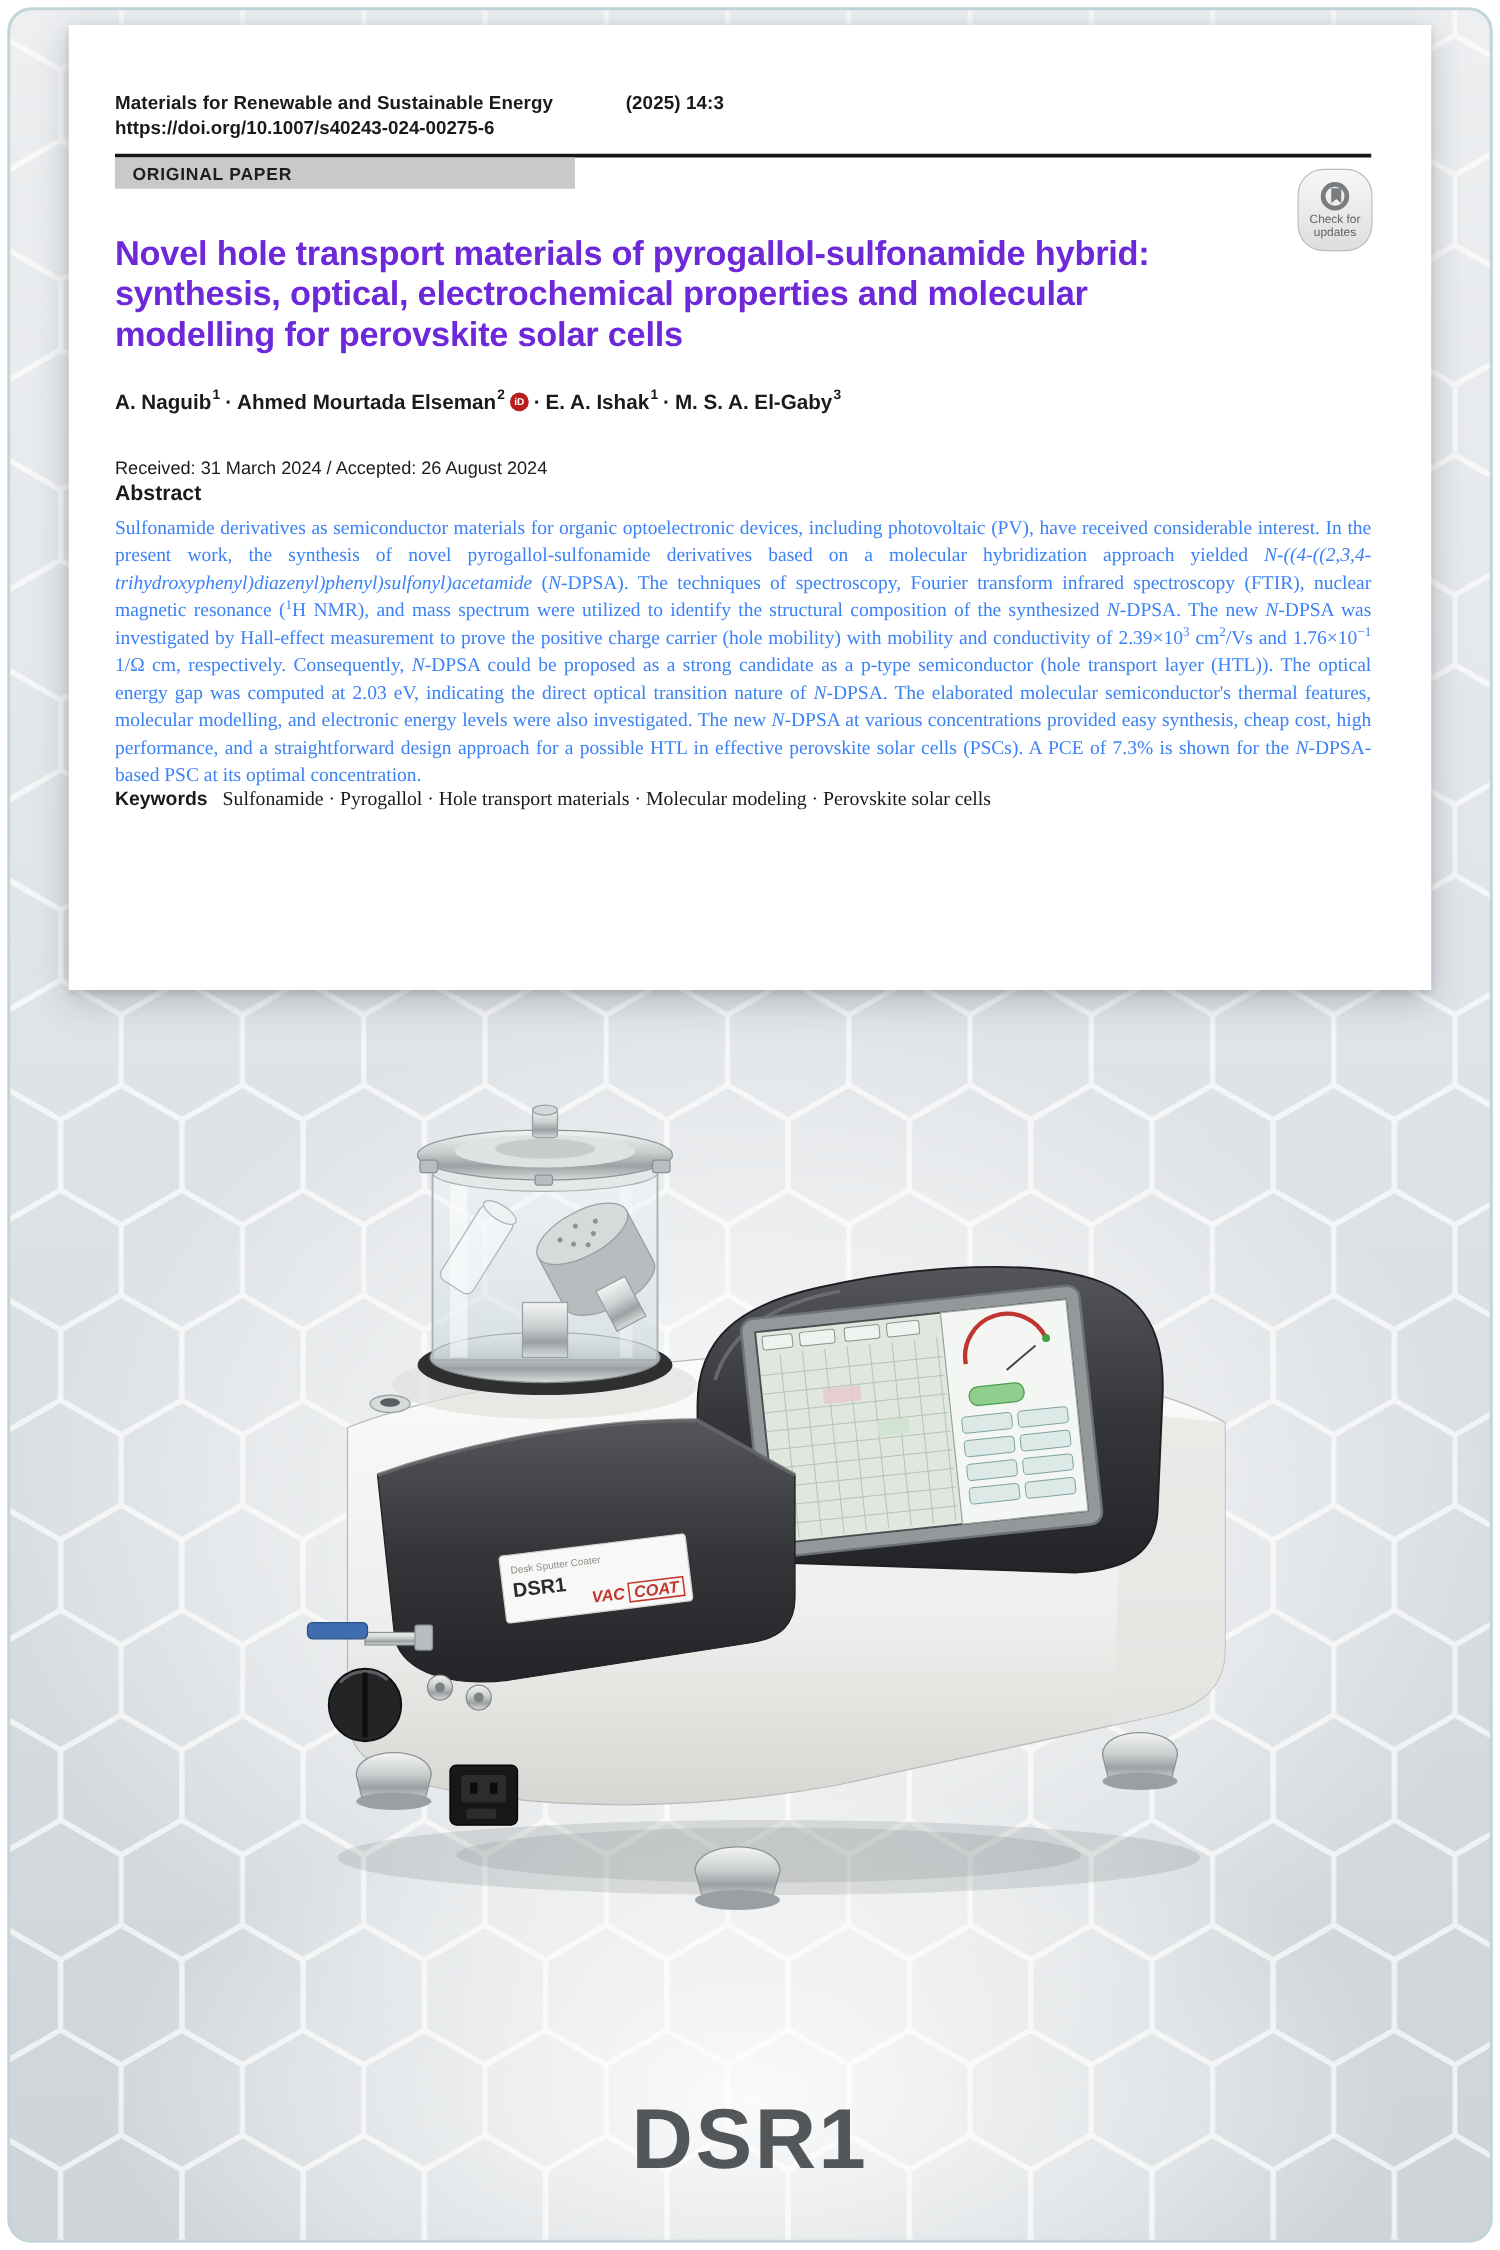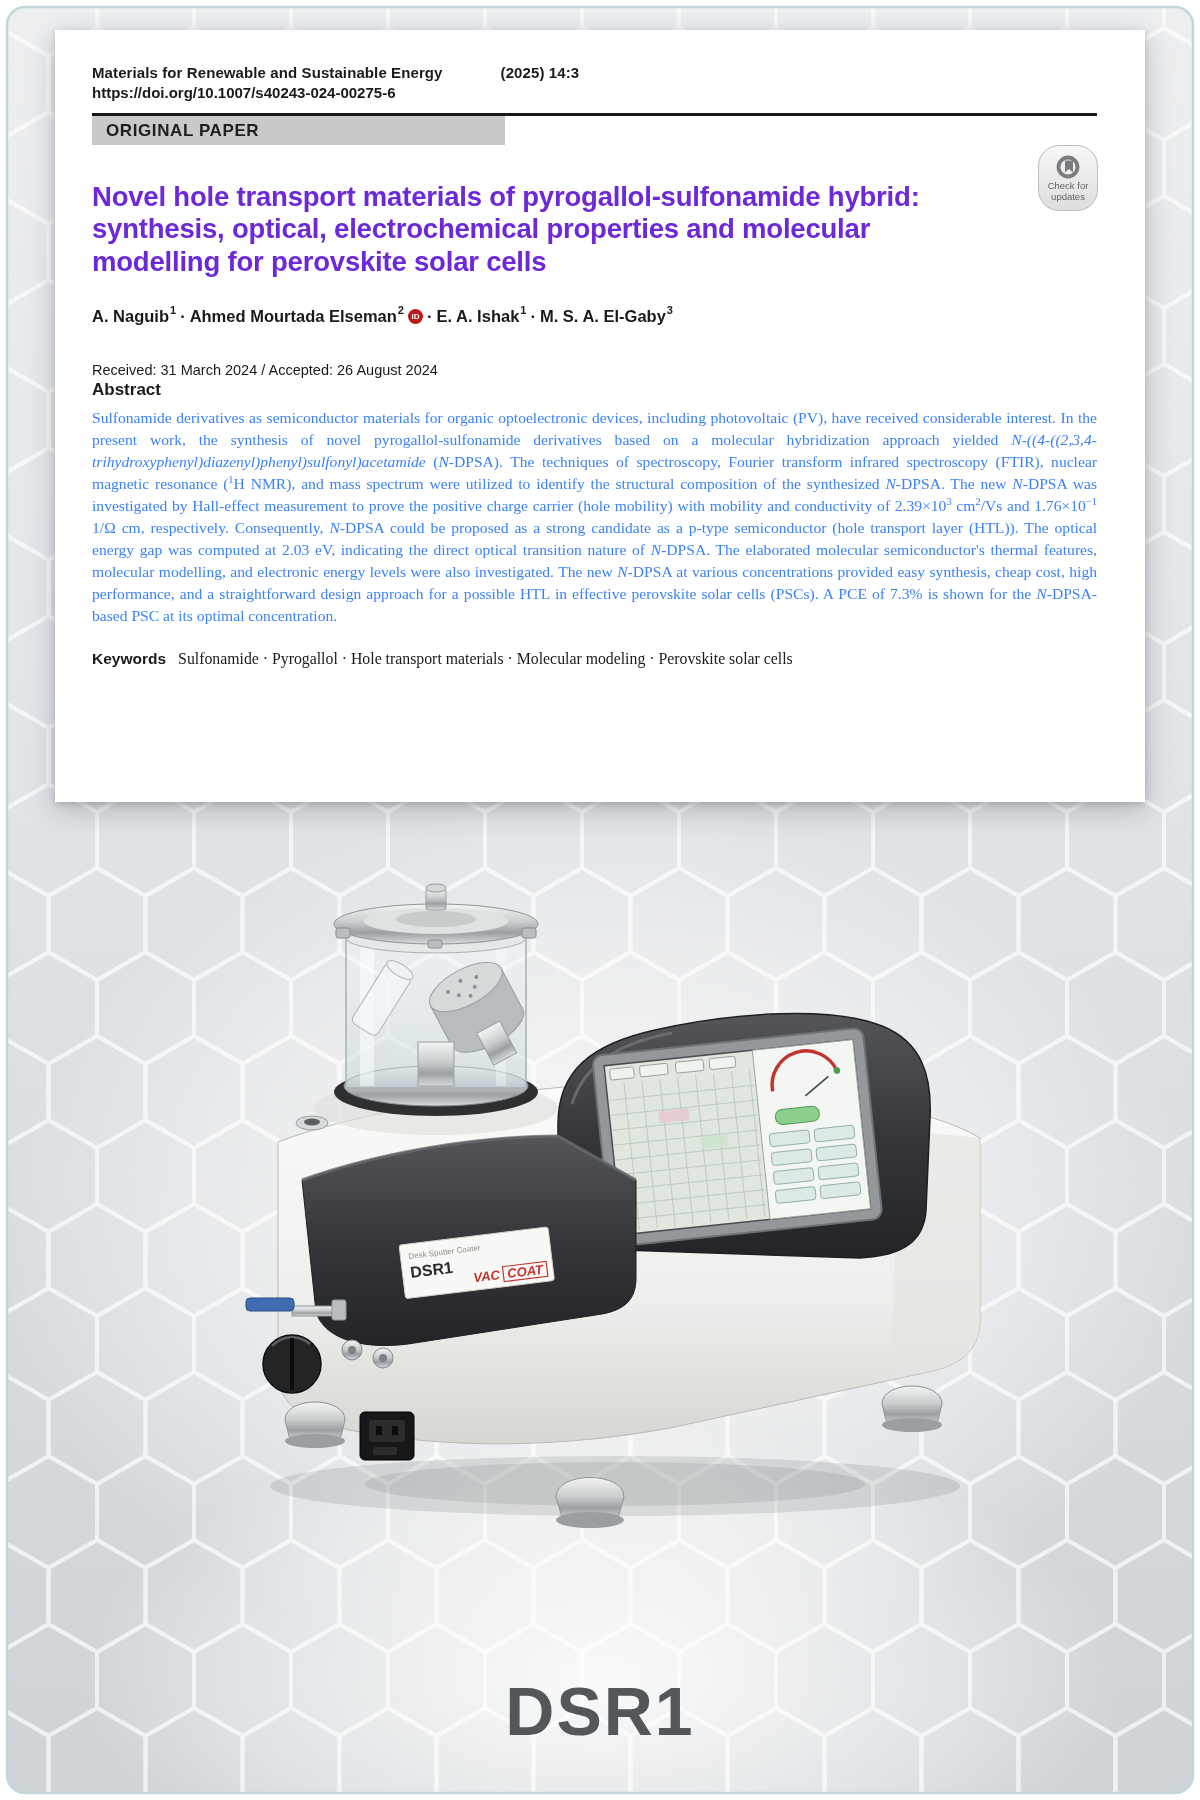--- a/index.html
+++ b/index.html
@@ -1,47 +1,47 @@
 <!DOCTYPE html>
 <html><head>
 <meta charset="utf-8">
 <style>
   html,body{margin:0;padding:0;background:#ffffff;}
   body{width:1200px;height:1800px;position:relative;font-family:"Liberation Sans",sans-serif;color:#1a1a1a;}
   .canvas{position:absolute;inset:0;width:1200px;height:1800px;overflow:hidden;background:#fff;}
   .bg-svg{position:absolute;left:0;top:0;}
   
-  .paper{position:absolute;left:55px;top:30px;width:1090px;height:772px;background:#fff;
+  .paper{position:absolute;left:55px;top:20px;width:1090px;height:772px;background:#fff;
          box-shadow:0 8px 26px rgba(55,65,75,.28), 0 2px 6px rgba(55,65,75,.22);
-         padding:34px 48px 0 37px;box-sizing:border-box;overflow:hidden;}
+         padding:54px 48px 0 37px;box-sizing:border-box;overflow:hidden;}
   .jrow{display:flex;align-items:baseline;font-size:15px;font-weight:700;letter-spacing:.1px;}
   .jname{white-space:nowrap;}
   .jcite{margin-left:58px;font-weight:700;}
   .doi{font-size:15px;font-weight:600;margin-top:3px;}
   .rule{height:3px;background:#161616;margin-top:12px;}
-  .band{display:inline-block;width:413px;background:#c9c9c9;box-sizing:border-box;
-        padding:5px 14px 4px 14px;font-size:17px;font-weight:700;letter-spacing:.6px;color:#1e1e1e;}
+  .band{display:inline-block;width:368px;background:#c9c9c9;box-sizing:border-box;
+        padding:5px 14px 4px 14px;font-size:14px;font-weight:700;letter-spacing:.6px;color:#1e1e1e;}
   .badge{position:absolute;top:115px;right:47px;width:58px;height:64px;border:1px solid #bcbcbc;
          border-radius:21px;background:linear-gradient(#f7f7f7,#dedede);
          display:flex;flex-direction:column;align-items:center;justify-content:center;cursor:pointer;}
   .badge .ctext{font-size:9.5px;line-height:1.15;color:#5f6365;text-align:center;margin-top:1px;}
   .title{margin-top:36px;font-size:27.5px;line-height:1.18;font-weight:700;letter-spacing:-.2px;
          white-space:pre-line;color:#6d28d9;}
   .authors{margin-top:27px;font-size:16.5px;font-weight:700;}
   .authors sup{font-size:11px;position:relative;top:-1px;margin-left:1px;}
   .authors .dot{font-weight:700;margin:0 4px;}
   .orcid{display:inline-flex;width:15px;height:15px;border-radius:50%;background:#b91c1c;color:#fff;
          font-size:8px;font-weight:700;align-items:center;justify-content:center;margin-left:4px;
          position:relative;top:-3px;font-style:normal;}
   .received{margin-top:34px;font-size:14.5px;line-height:1.35;}
   .abstract-h{font-size:17px;font-weight:700;}
   .abstract{margin:7px 0 0 0;font-family:"Liberation Serif",serif;font-size:15.6px;line-height:1.405;
             text-align:justify;color:#3b82f6;}
   .abstract sup{font-size:10.5px;line-height:0;}
-  .kwrow{margin-top:24px;font-size:15.5px;}
+  .kwrow{font-size:15.5px;}
   .kwlabel{font-weight:700;margin-right:12px;font-family:"Liberation Sans",sans-serif;}
   .kwtext{font-family:"Liberation Serif",serif;font-size:15.8px;}
   
   .device-svg{position:absolute;left:240px;top:880px;}
   .caption{position:absolute;left:0;top:1672px;width:1200px;text-align:center;
            font-size:68px;font-weight:600;letter-spacing:2px;color:#54575a;}
 </style>
 </head>
 <body>
 

